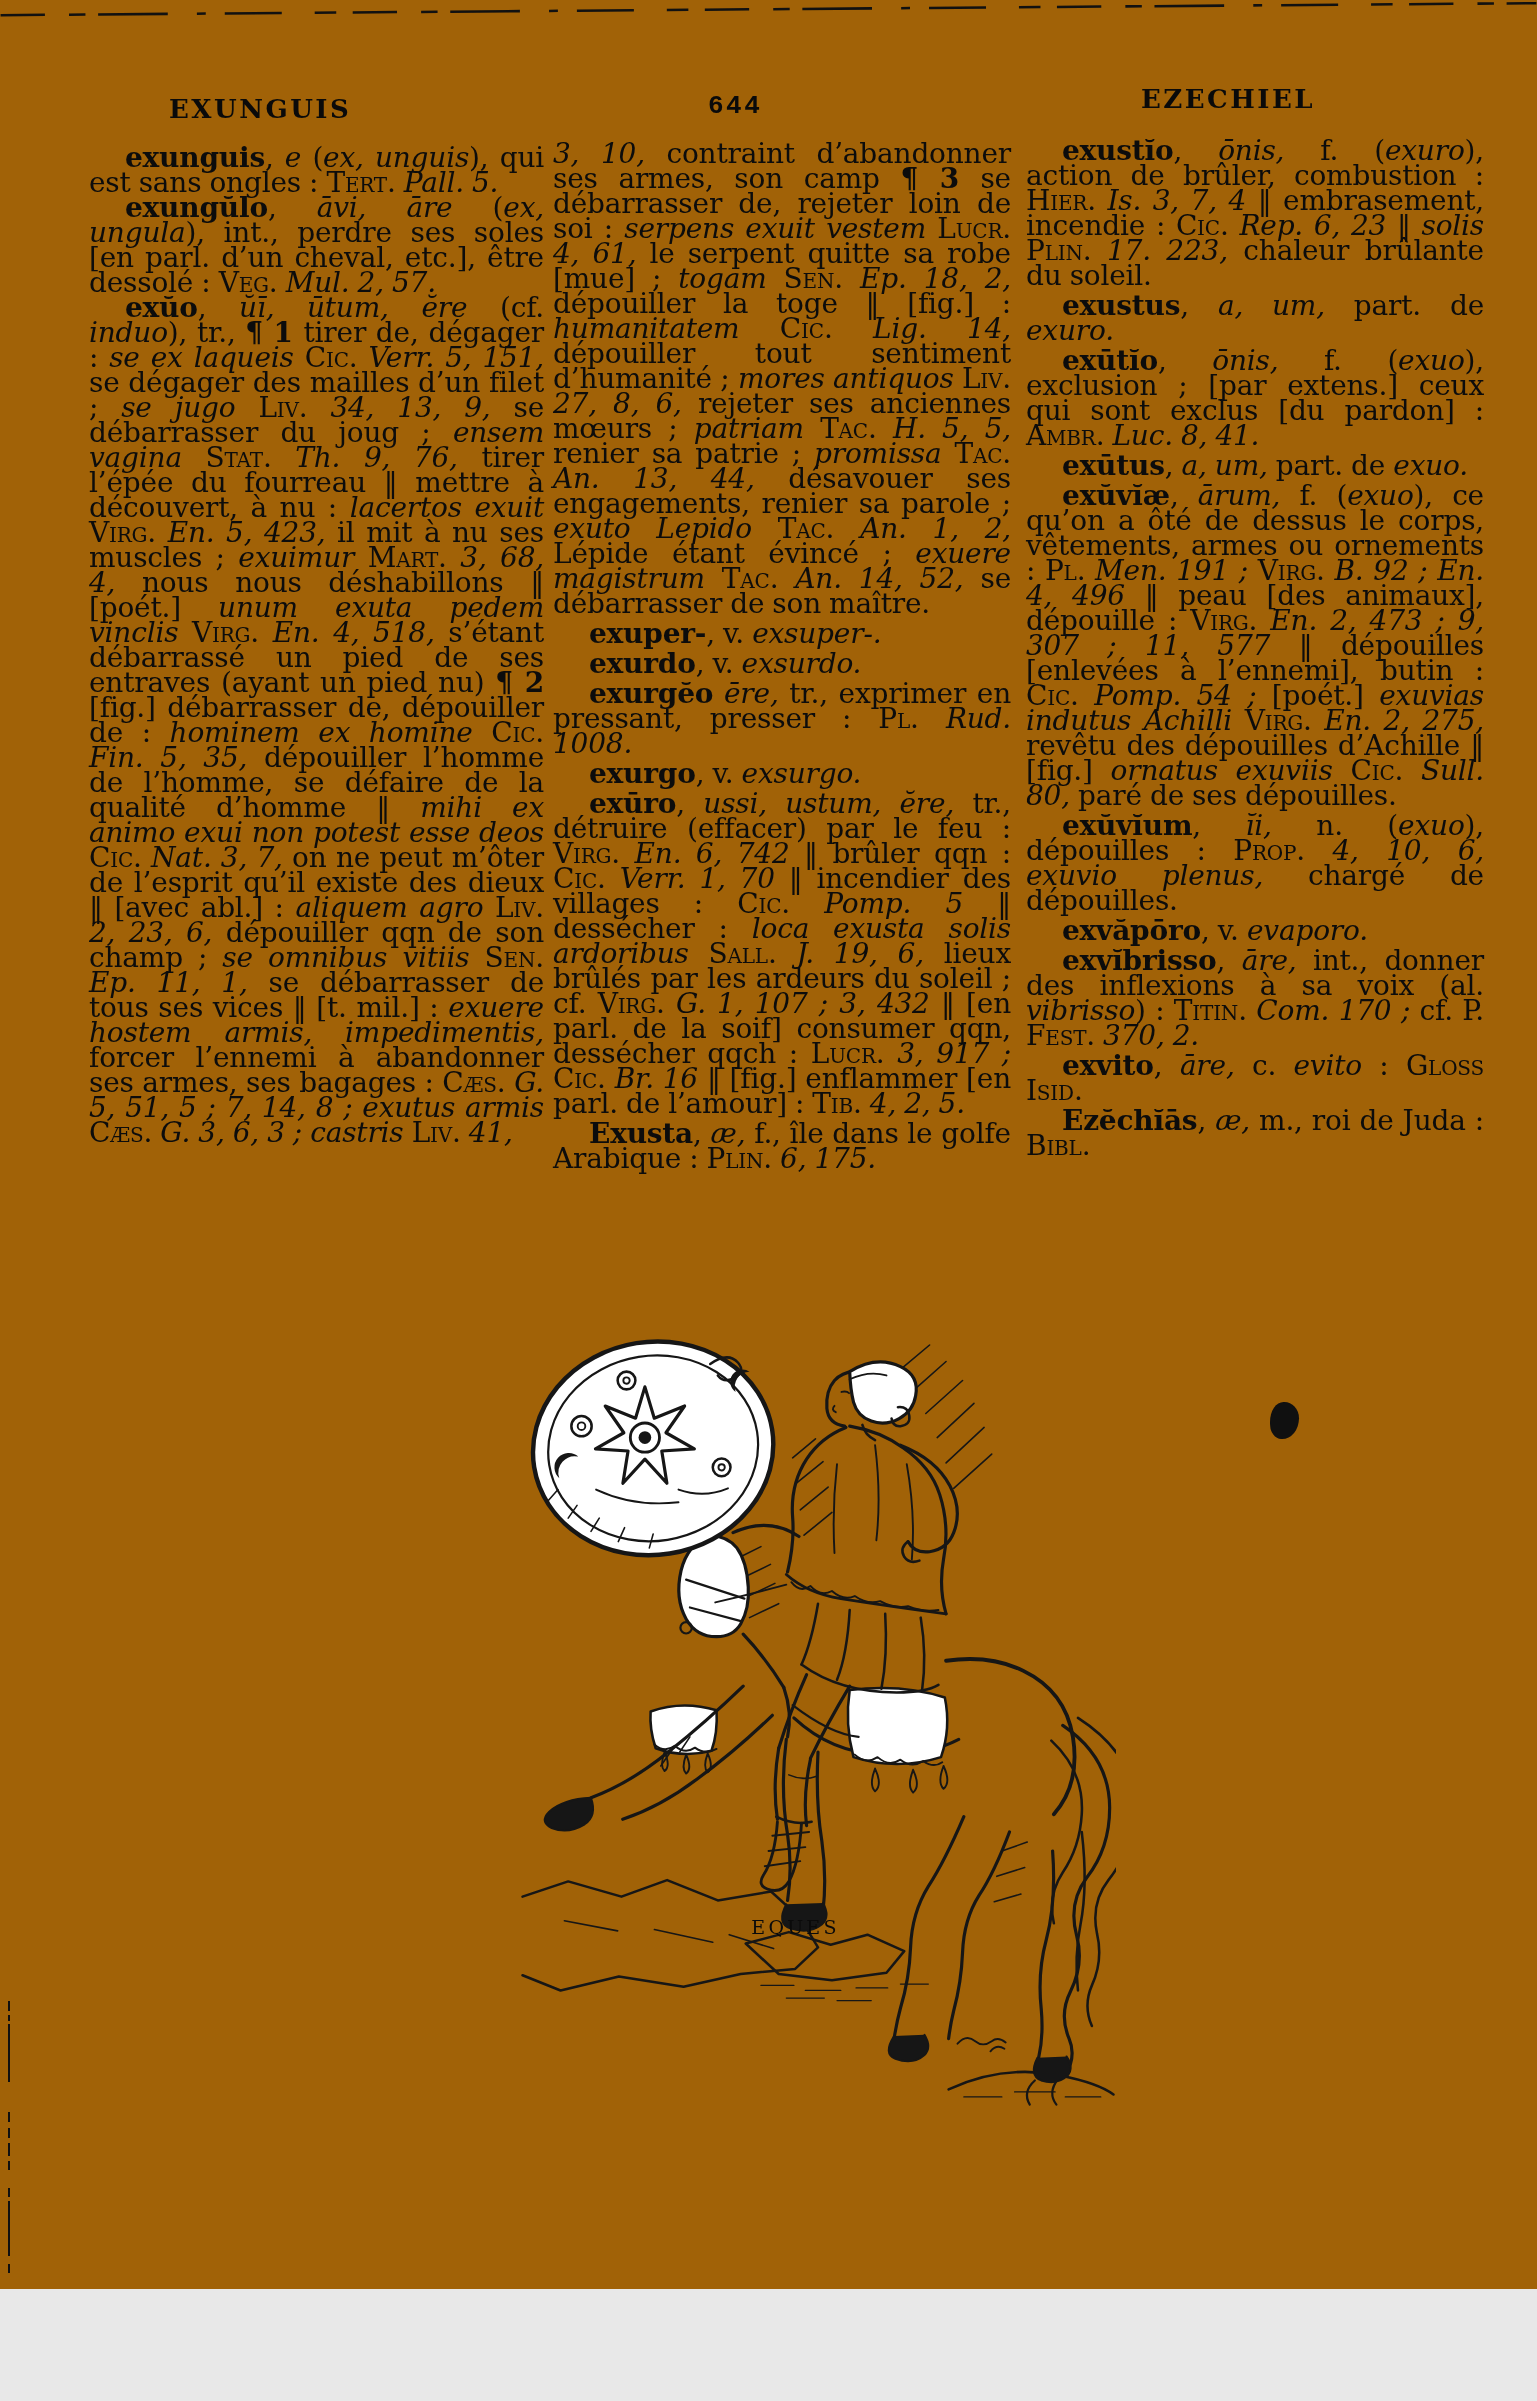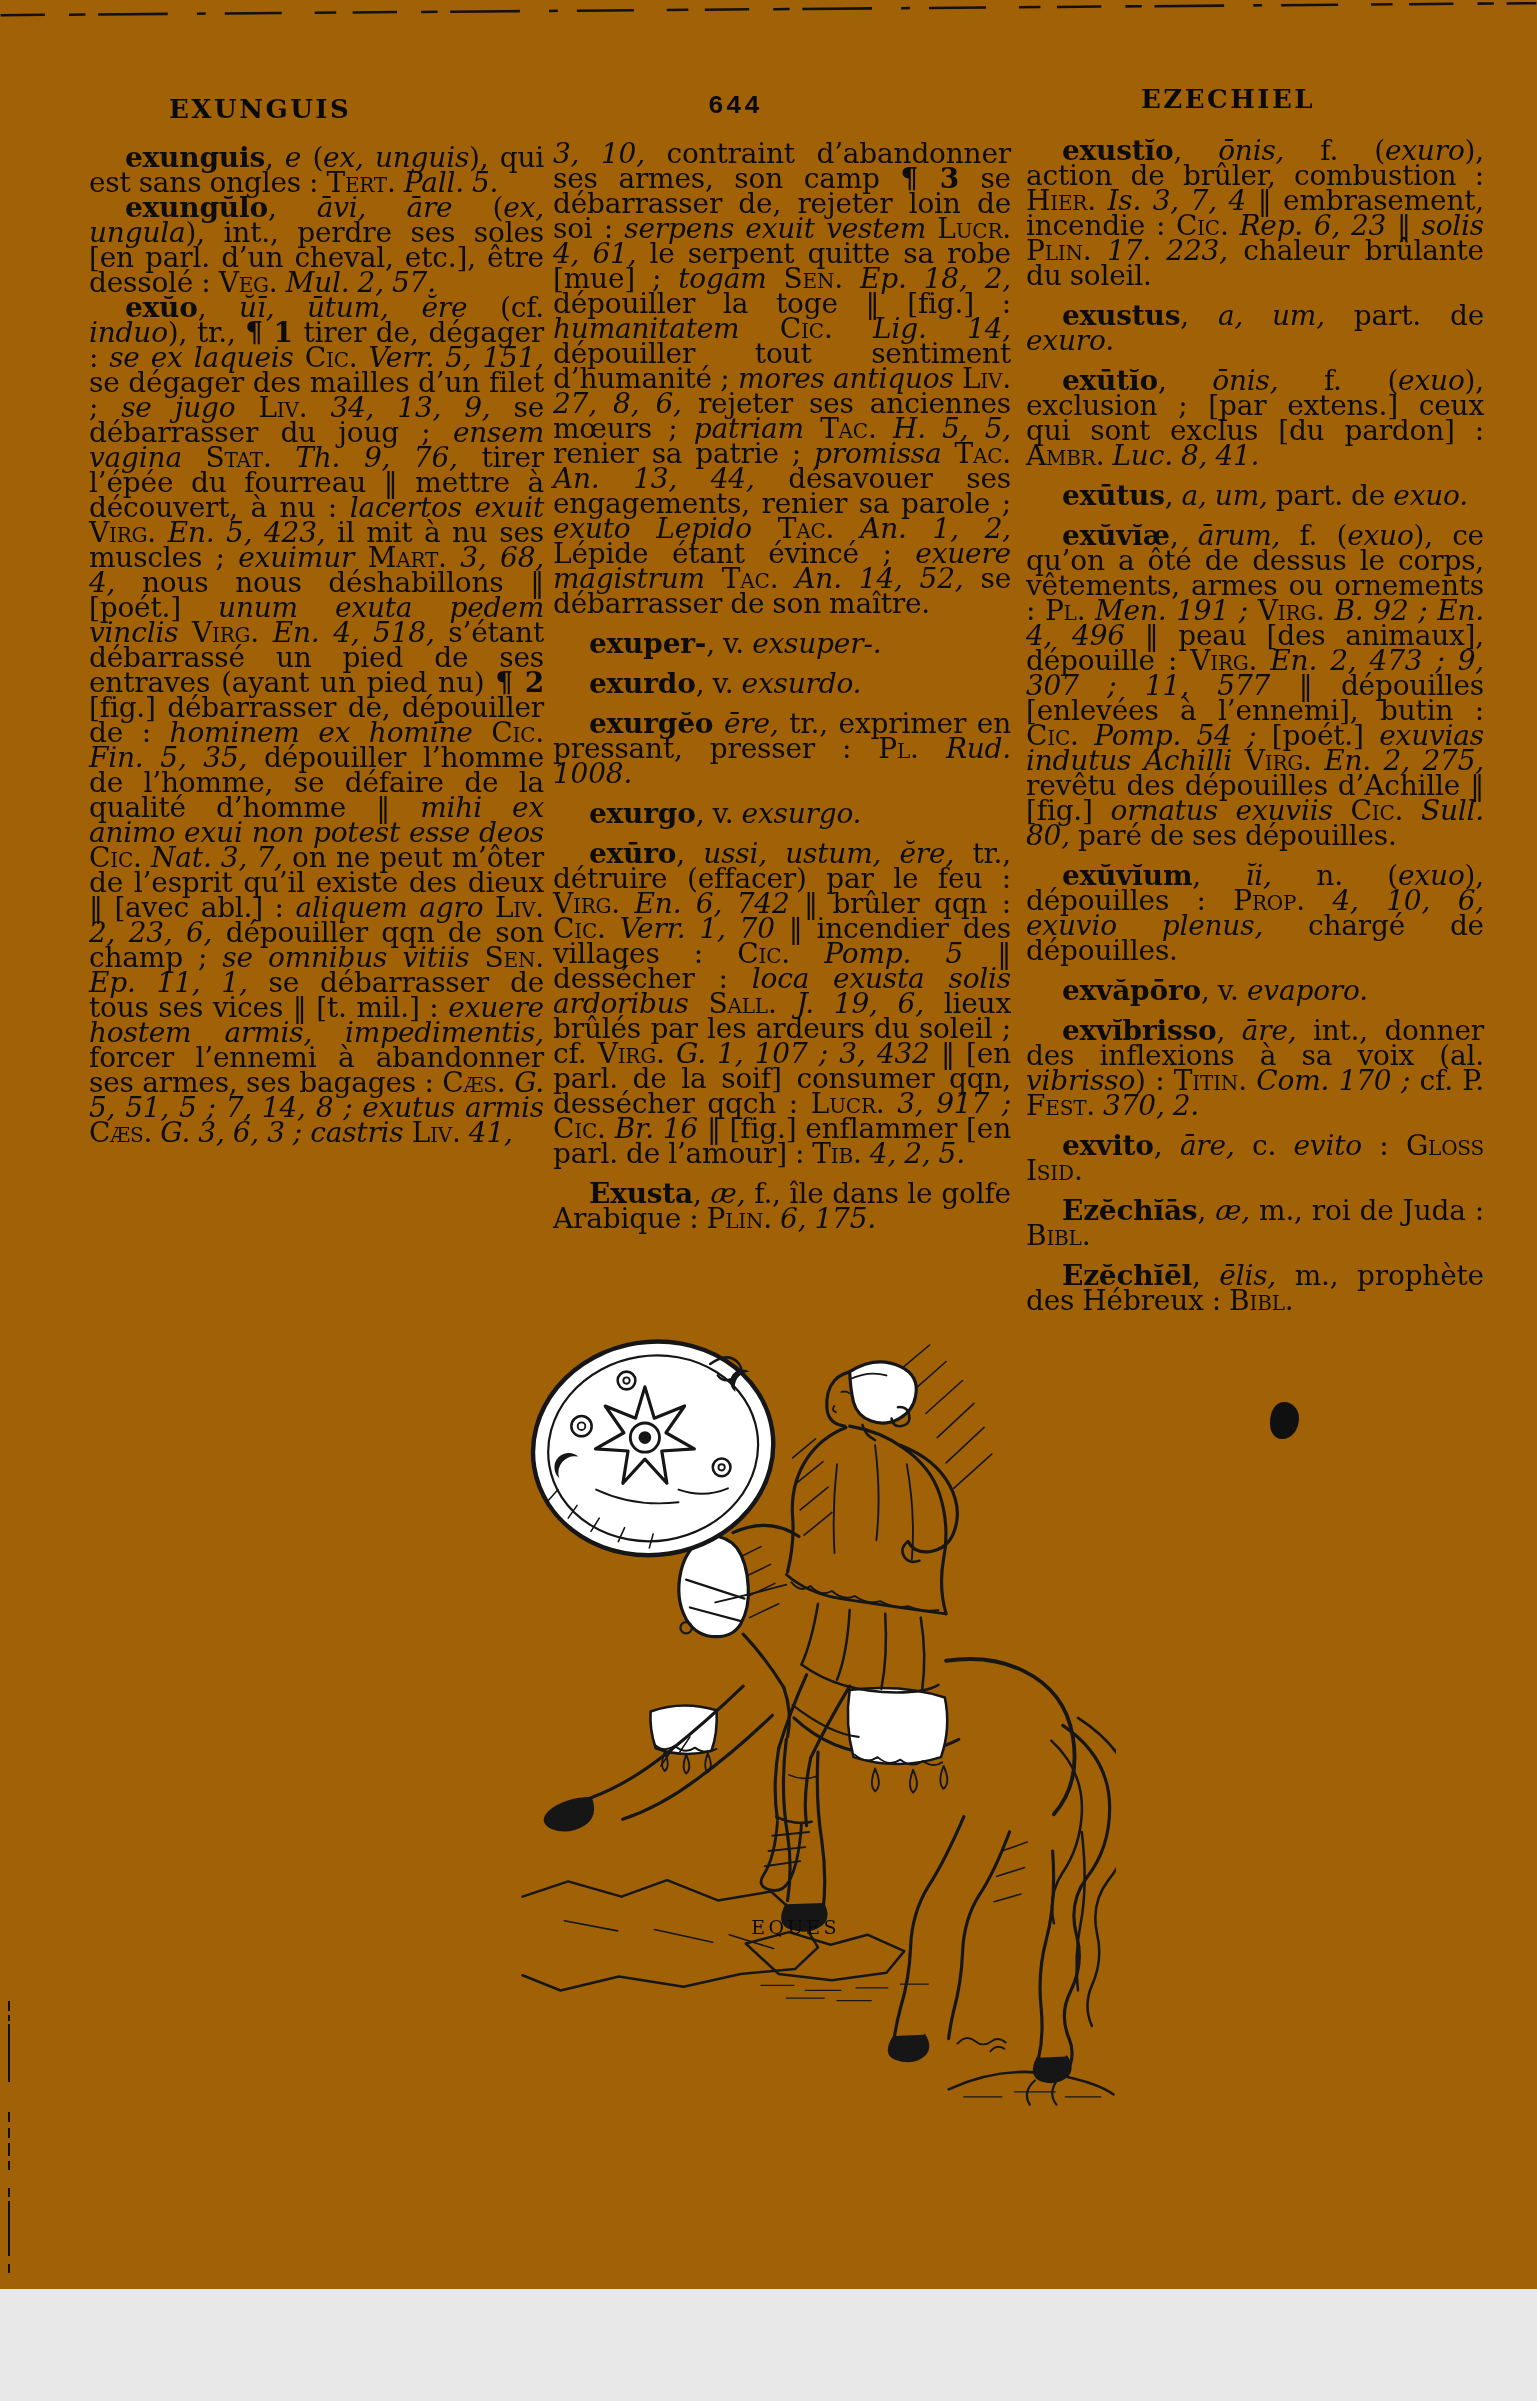--- a/index.html
+++ b/index.html
@@ -11,21 +11,21 @@
   .hdr-left{left:169px;top:94px;}
   .hdr-center{left:708px;top:91px;font-family:Liberation Mono, monospace;}
   .hdr-right{left:1141px;top:84px;}
   .col{position:absolute;font-size:28px;line-height:25px;text-align:justify;
        letter-spacing:-0.2px;word-spacing:-0.6px;color:#0c0c0c;}
   .col-1{left:89px;top:145px;width:455px;}
   .col-2{left:553px;top:141px;width:458px;}
   .col-3{left:1026px;top:138px;width:458px;}
   .para{margin:0;}
   .indent{text-indent:36px;}
-  .gap{margin-top:15px;}
+  .gap{margin-top:5px;}
   .s-b{font-weight:bold;}
   .s-i{font-style:italic;}
   .s-sc{font-variant:small-caps;font-variant-caps:small-caps;}
   .figure{position:absolute;left:520px;top:1331px;width:596px;height:799px;}
   .caption{position:absolute;left:729px;top:1916px;width:133px;text-align:center;
            font-weight:normal;font-size:19px;letter-spacing:3.2px;color:#0a0a0a;}
   .ink-blot{position:absolute;left:1270px;top:1402px;width:29px;height:37px;background:#101010;
             border-radius:48% 52% 60% 40% / 55% 45% 58% 42%;}
   .vseg{position:absolute;left:7.6px;width:2.5px;background:#101010;}
   .footer{position:absolute;left:3.8px;top:2358px;font-family:"Liberation Sans","DejaVu Sans",sans-serif;
@@ -62,21 +62,20 @@
       <p class="para indent"><span class="s-b">exustĭo</span><span class="s-n">, </span><span class="s-i">ōnis,</span><span class="s-n"> f. (</span><span class="s-i">exuro</span><span class="s-n">), action de brûler, combustion : </span><span class="s-sc">Hier.</span><span class="s-n"> </span><span class="s-i">Is. 3, 7, 4</span><span class="s-n"> ‖ embrasement, incendie : </span><span class="s-sc">Cic.</span><span class="s-n"> </span><span class="s-i">Rep. 6, 23</span><span class="s-n"> ‖ </span><span class="s-i">solis </span><span class="s-sc">Plin.</span><span class="s-n"> </span><span class="s-i">17. 223,</span><span class="s-n"> chaleur brûlante du soleil.</span></p>
       <p class="para indent gap"><span class="s-b">exustus</span><span class="s-n">, </span><span class="s-i">a, um,</span><span class="s-n"> part. de </span><span class="s-i">exuro.</span></p>
       <p class="para indent gap"><span class="s-b">exūtĭo</span><span class="s-n">, </span><span class="s-i">ōnis,</span><span class="s-n"> f. (</span><span class="s-i">exuo</span><span class="s-n">), exclusion ; [par extens.] ceux qui sont exclus [du pardon] : </span><span class="s-sc">Ambr.</span><span class="s-n"> </span><span class="s-i">Luc. 8, 41.</span></p>
       <p class="para indent gap"><span class="s-b">exūtus</span><span class="s-n">, </span><span class="s-i">a, um,</span><span class="s-n"> part. de </span><span class="s-i">exuo.</span></p>
       <p class="para indent gap"><span class="s-b">exŭvĭæ</span><span class="s-n">, </span><span class="s-i">ārum,</span><span class="s-n"> f. (</span><span class="s-i">exuo</span><span class="s-n">), ce qu’on a ôté de dessus le corps, vêtements, armes ou ornements : </span><span class="s-sc">Pl.</span><span class="s-n"> </span><span class="s-i">Men. 191 ;</span><span class="s-n"> </span><span class="s-sc">Virg.</span><span class="s-n"> </span><span class="s-i">B. 92 ; En. 4, 496</span><span class="s-n"> ‖ peau [des animaux], dépouille : </span><span class="s-sc">Virg.</span><span class="s-n"> </span><span class="s-i">En. 2, 473 ; 9, 307 ; 11, 577</span><span class="s-n"> ‖ dépouilles [enlevées à l’ennemi], butin : </span><span class="s-sc">Cic.</span><span class="s-n"> </span><span class="s-i">Pomp. 54 ;</span><span class="s-n"> [poét.] </span><span class="s-i">exuvias indutus Achilli </span><span class="s-sc">Virg.</span><span class="s-n"> </span><span class="s-i">En. 2, 275,</span><span class="s-n"> revêtu des dépouilles d’Achille ‖ [fig.] </span><span class="s-i">ornatus exuviis </span><span class="s-sc">Cic.</span><span class="s-n"> </span><span class="s-i">Sull. 80,</span><span class="s-n"> paré de ses dépouilles.</span></p>
       <p class="para indent gap"><span class="s-b">exŭvĭum</span><span class="s-n">, </span><span class="s-i">ĭi,</span><span class="s-n"> n. (</span><span class="s-i">exuo</span><span class="s-n">), dépouilles : </span><span class="s-sc">Prop.</span><span class="s-n"> </span><span class="s-i">4, 10, 6,</span><span class="s-n"> </span><span class="s-i">exuvio plenus,</span><span class="s-n"> chargé de dépouilles.</span></p>
       <p class="para indent gap"><span class="s-b">exvăpōro</span><span class="s-n">, v. </span><span class="s-i">evaporo.</span></p>
       <p class="para indent gap"><span class="s-b">exvĭbrisso</span><span class="s-n">, </span><span class="s-i">āre,</span><span class="s-n"> int., donner des inflexions à sa voix (al. </span><span class="s-i">vibrisso</span><span class="s-n">) : </span><span class="s-sc">Titin.</span><span class="s-n"> </span><span class="s-i">Com. 170 ;</span><span class="s-n"> cf. P. </span><span class="s-sc">Fest.</span><span class="s-n"> </span><span class="s-i">370, 2.</span></p>
       <p class="para indent gap"><span class="s-b">exvito</span><span class="s-n">, </span><span class="s-i">āre,</span><span class="s-n"> c. </span><span class="s-i">evito</span><span class="s-n"> : </span><span class="s-sc">Gloss Isid.</span></p>
       <p class="para indent gap"><span class="s-b">Ezĕchĭās</span><span class="s-n">, </span><span class="s-i">æ,</span><span class="s-n"> m., roi de Juda : </span><span class="s-sc">Bibl.</span></p>
-      <p class="para indent gap"><span class="s-b">Ezĕchĭēl</span><span class="s-n">, </span><span class="s-i">ēlis,</span><span class="s-n"> m., prophète des Hébreux : </span><span class="s-sc">Bibl.</span></p>
     </div>
 
   <svg class="figure" viewBox="0 0 940 1260">
     <g stroke="#161616" fill="none" stroke-width="5" stroke-linecap="round" stroke-linejoin="round">
 
       <g stroke-width="2.5">
         <path d="M596,64 L646,22"></path>
           <path d="M618,96 L672,48"></path>
           <path d="M640,130 L698,78"></path>
         <path d="M658,168 L716,114"></path>

